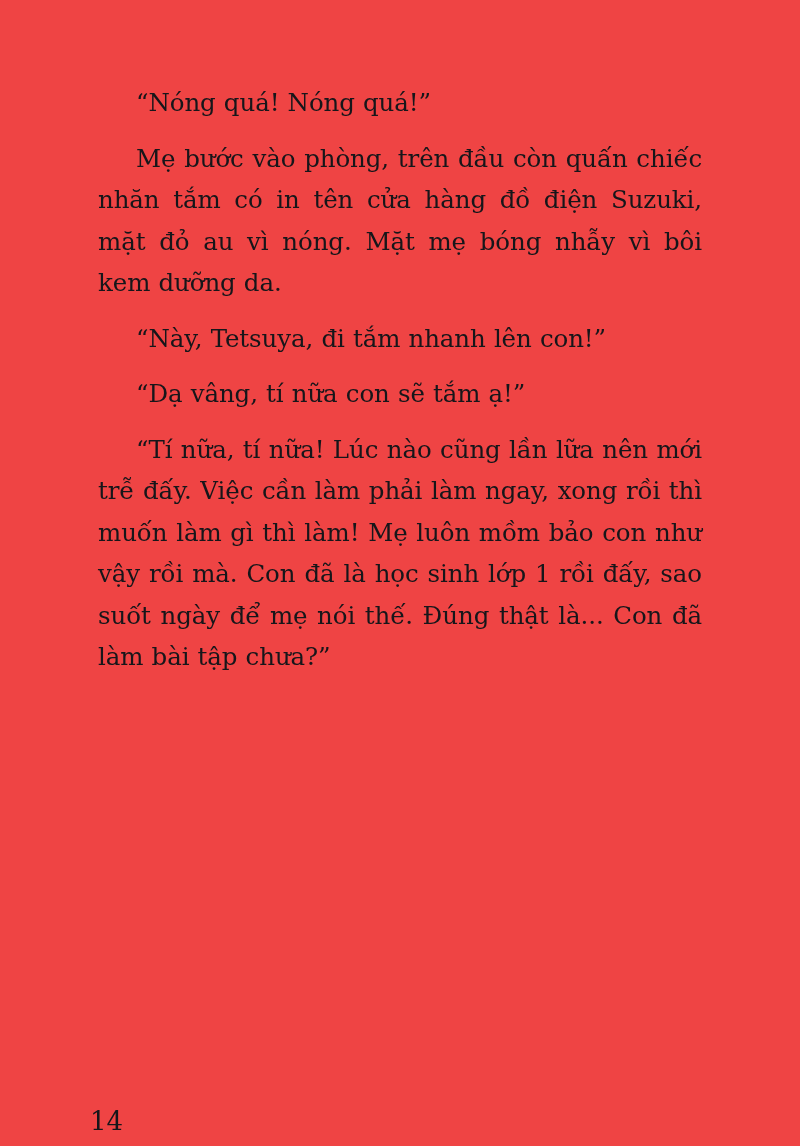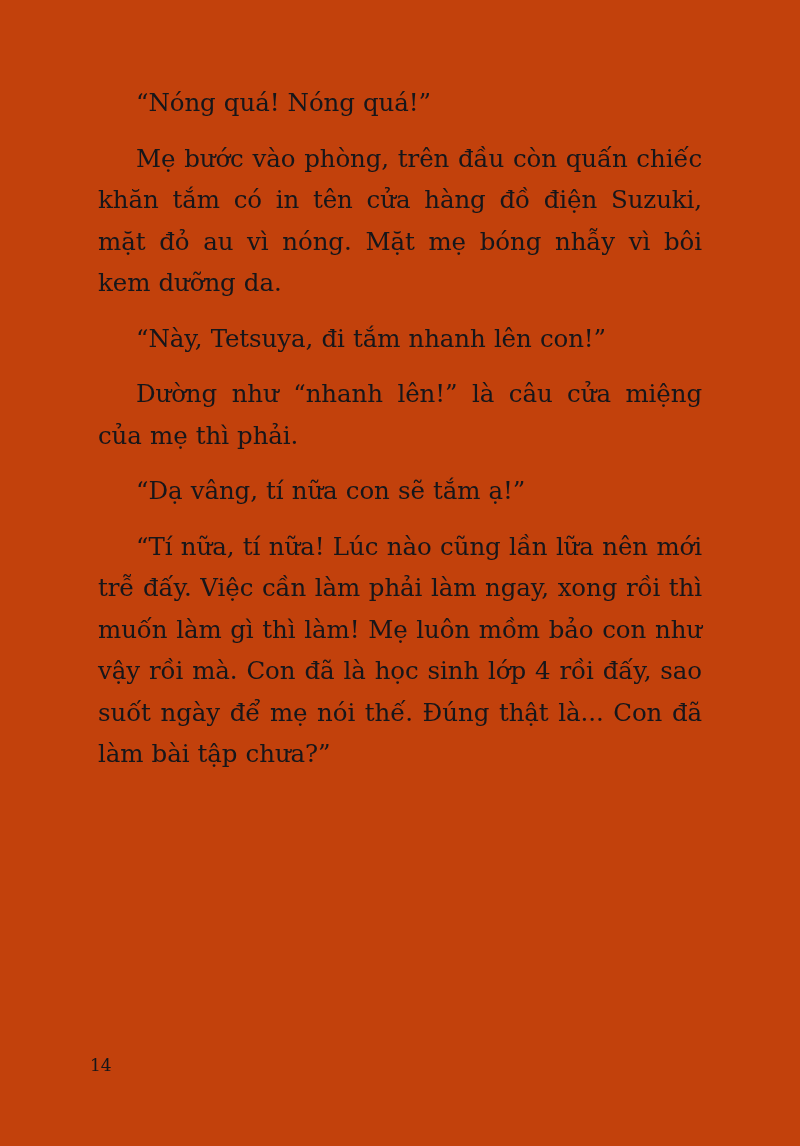--- a/index.html
+++ b/index.html
@@ -6,21 +6,21 @@
   html, body {
     margin: 0;
     padding: 0;
     background: #ffffff;
   }
 
   .page {
     position: relative;
     width: 800px;
     height: 1146px;
-    background: #c2410c;
+    background: #ef4444;
     overflow: hidden;
     box-sizing: border-box;
   }
 
   .text-column {
     position: absolute;
     left: 98px;
     top: 82px;
     width: 604px;
   }
@@ -39,36 +39,35 @@
   }
 
   
   .paragraph.single-line {
     text-align: left;
   }
 
   .page-number {
     position: absolute;
     left: 90px;
-    top: 1052px;
+    top: 1108px;
     font-family: "DejaVu Serif", "Liberation Serif", serif;
-    font-size: 17px;
+    font-size: 26px;
     line-height: 26px;
     color: #16161a;
   }
 </style>
 </head>
 <body>
 
 <div class="page">
 
   <div class="text-column">
     <p class="paragraph single-line">“Nóng quá! Nóng quá!”</p>
-    <p class="paragraph">Mẹ bước vào phòng, trên đầu còn quấn chiếc khăn tắm có in tên cửa hàng đồ điện Suzuki, mặt đỏ au vì nóng. Mặt mẹ bóng nhẫy vì bôi kem dưỡng da.</p>
+    <p class="paragraph">Mẹ bước vào phòng, trên đầu còn quấn chiếc nhăn tắm có in tên cửa hàng đồ điện Suzuki, mặt đỏ au vì nóng. Mặt mẹ bóng nhẫy vì bôi kem dưỡng da.</p>
     <p class="paragraph single-line">“Này, Tetsuya, đi tắm nhanh lên con!”</p>
-    <p class="paragraph">Dường như “nhanh lên!” là câu cửa miệng của mẹ thì phải.</p>
     <p class="paragraph single-line">“Dạ vâng, tí nữa con sẽ tắm ạ!”</p>
-    <p class="paragraph">“Tí nữa, tí nữa! Lúc nào cũng lần lữa nên mới trễ đấy. Việc cần làm phải làm ngay, xong rồi thì muốn làm gì thì làm! Mẹ luôn mồm bảo con như vậy rồi mà. Con đã là học sinh lớp 4 rồi đấy, sao suốt ngày để mẹ nói thế. Đúng thật là... Con đã làm bài tập chưa?”</p>
+    <p class="paragraph">“Tí nữa, tí nữa! Lúc nào cũng lần lữa nên mới trễ đấy. Việc cần làm phải làm ngay, xong rồi thì muốn làm gì thì làm! Mẹ luôn mồm bảo con như vậy rồi mà. Con đã là học sinh lớp 1 rồi đấy, sao suốt ngày để mẹ nói thế. Đúng thật là... Con đã làm bài tập chưa?”</p>
   </div>
 
   <div class="page-number">14</div>
 
 </div>
 
 </body></html>

